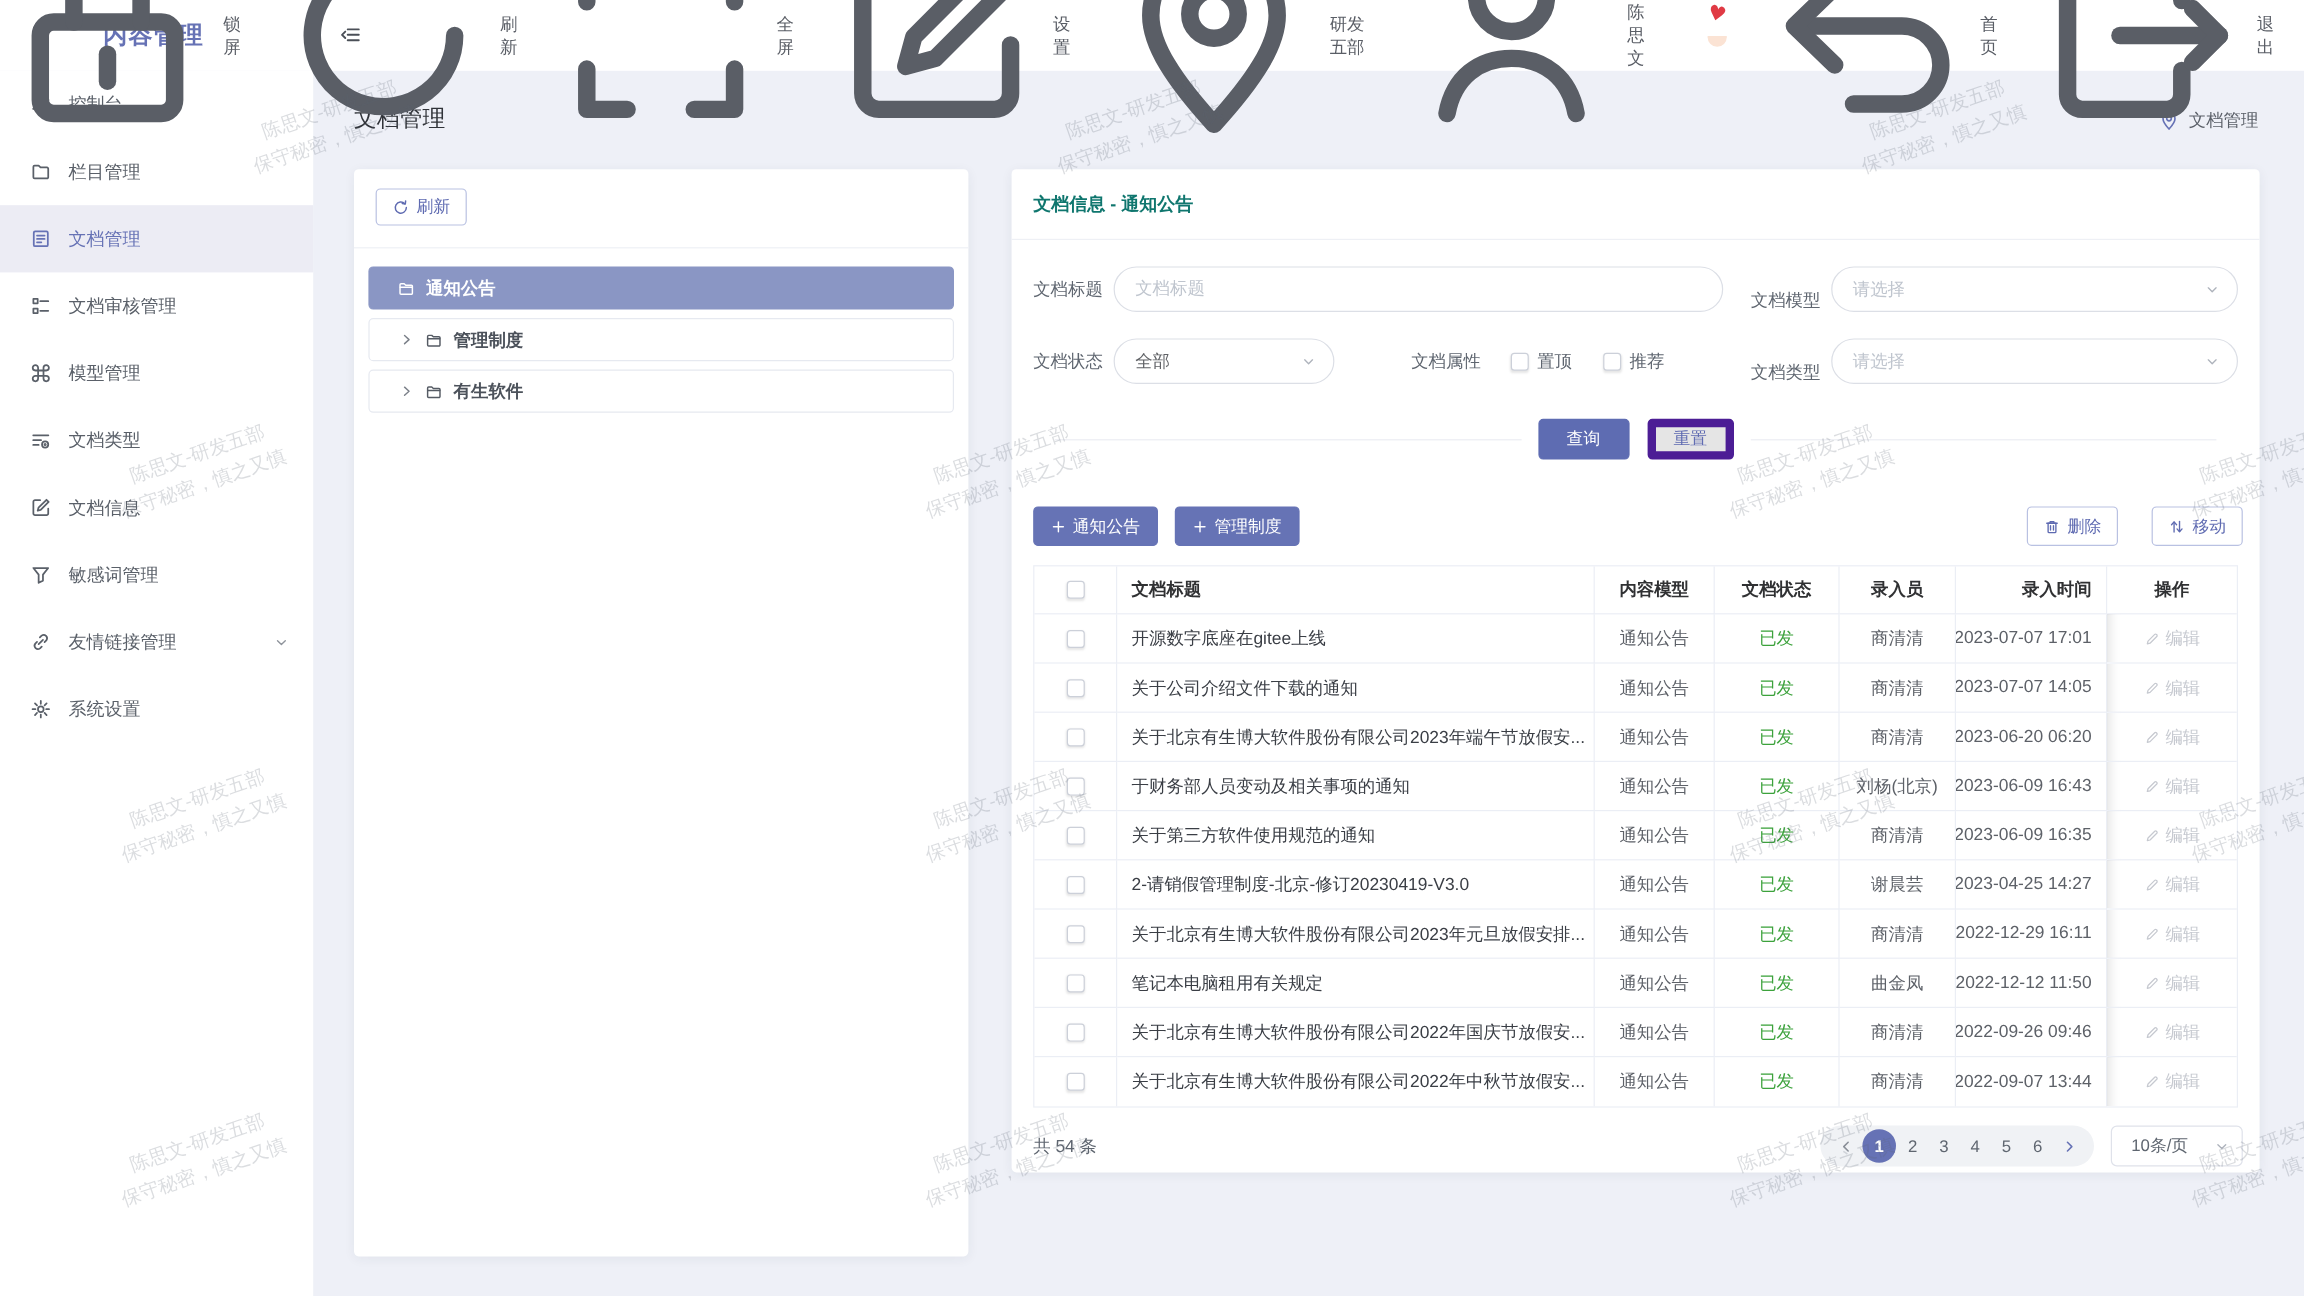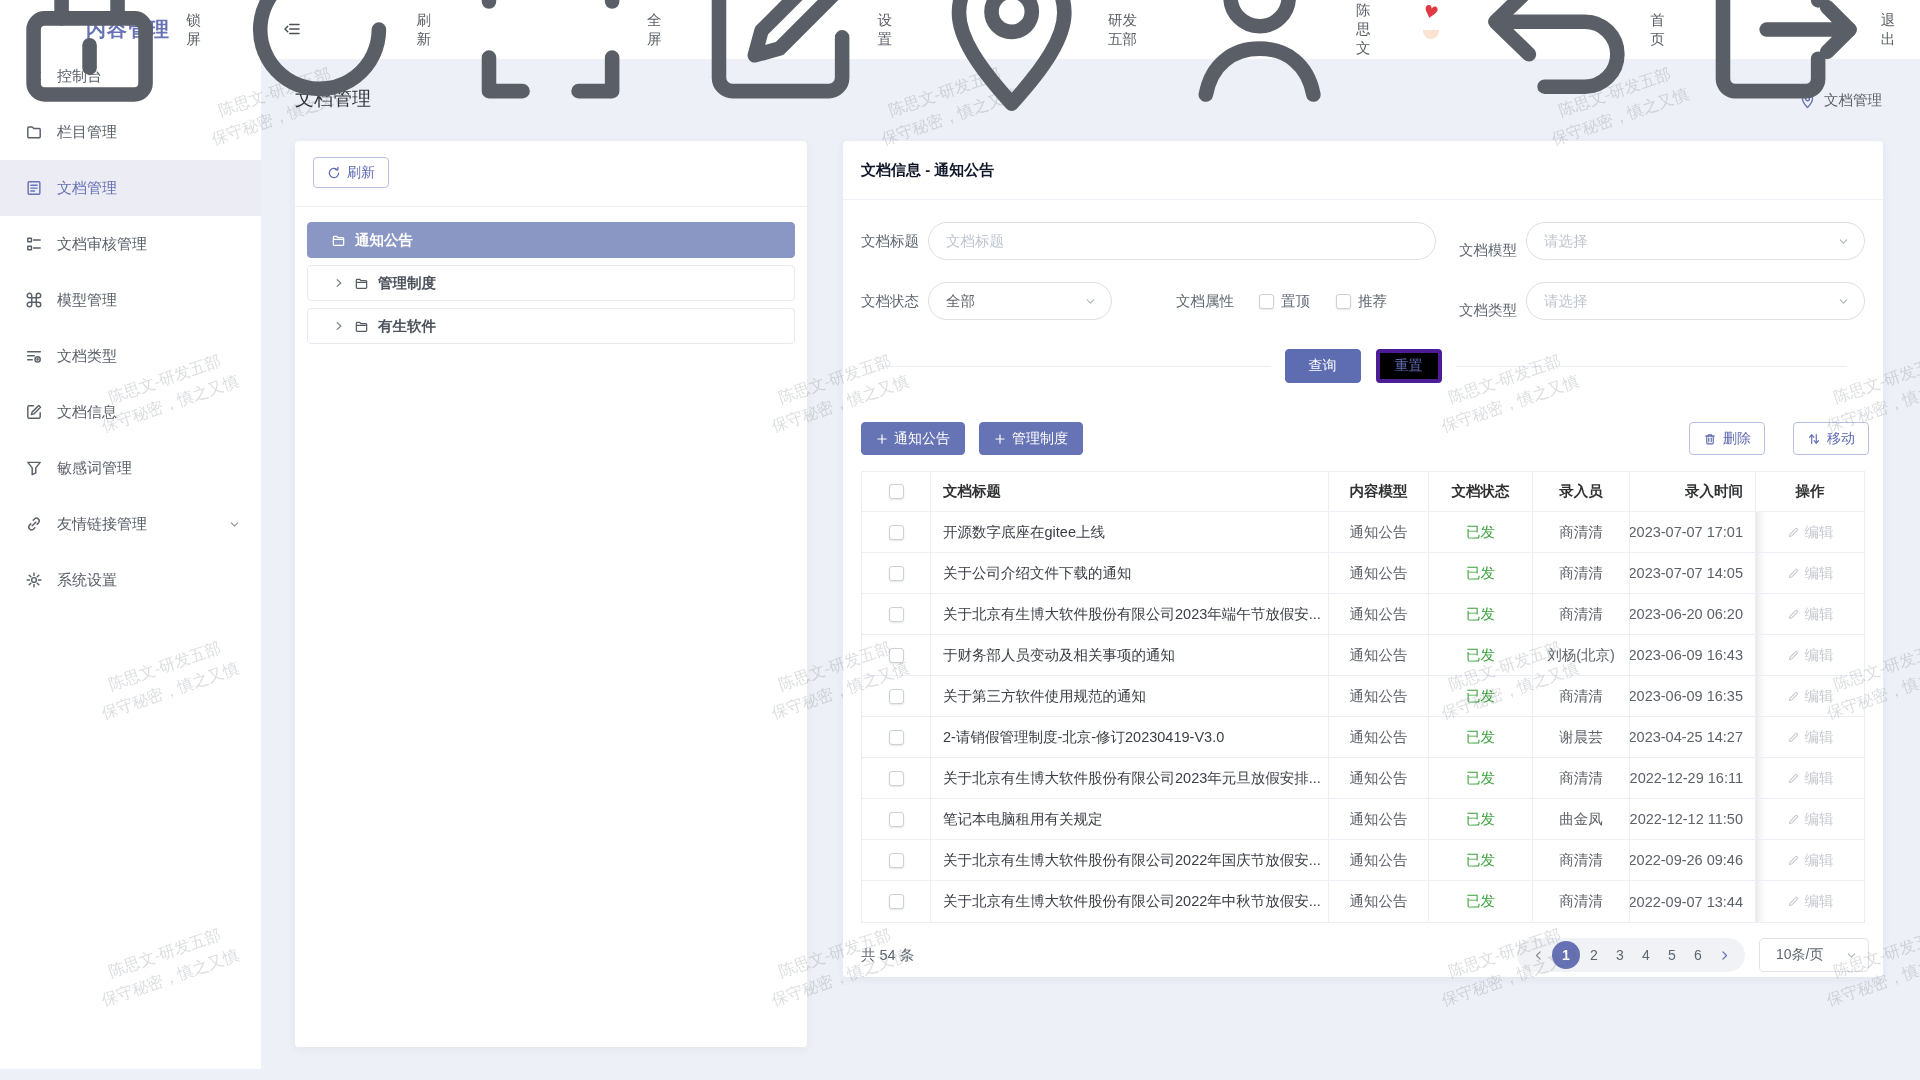--- a/index.html
+++ b/index.html
@@ -19,21 +19,21 @@
   .avatar-wrap{position:relative;width:40px;height:40px;margin:0 2px;}
   .avatar{width:40px;height:40px;border-radius:50%;overflow:hidden;position:relative;
           background:radial-gradient(circle at 50% 66%,#f8cdb6 0 46%,#9fd3ef 47% 100%);}
   .avatar::before{content:"";position:absolute;top:1px;left:3px;right:3px;height:19px;
           border-radius:50% 50% 46% 46%;background:#4a2e26;}
   .avatar::after{content:"";position:absolute;left:12px;top:20px;width:16px;height:9px;border-radius:0 0 9px 9px;background:#fbe3d4;}
   .avatar-heart{position:absolute;top:-6px;right:-3px;color:#e03a44;font-size:17px;line-height:1;
           transform:rotate(14deg);font-family:"DejaVu Sans",sans-serif;}
 
   
-  .sidebar{position:absolute;left:0;top:48px;width:261px;height:1021px;background:#fff;z-index:4;}
+  .sidebar{position:absolute;left:0;top:59px;width:261px;height:1021px;background:#fff;z-index:4;}
   .menu-item{height:56px;display:flex;align-items:center;padding-left:25px;gap:14px;
              font-size:15px;color:#5a6069;cursor:pointer;}
   .menu-item .m-icon{width:18px;height:18px;flex:0 0 18px;}
   .menu-item .m-icon svg{width:18px;height:18px;}
   .menu-item.is-active{background:#ececf4;color:#6672b5;}
   .menu-item .m-chevron{display:none;}
   .menu-item.has-chevron .m-chevron{display:flex;margin-left:auto;margin-right:20px;color:#8f949c;}
 
   
   .page-title{position:absolute;left:295px;top:86px;font-size:19px;color:#303339;z-index:2;}
@@ -55,21 +55,21 @@
   .tree-item{height:36px;margin-bottom:7px;border:1px solid #e6e9f0;border-radius:4px;background:#fff;
              display:flex;align-items:center;padding:0 12px 0 25px;gap:9px;color:#4c525b;font-weight:700;
              font-size:14.5px;cursor:pointer;}
   .tree-item .t-chevron{color:#7b8089;display:flex;}
   .tree-item .t-folder{display:flex;color:#555b64;}
   .tree-item.is-selected{background:#8a96c4;border-color:#8a96c4;color:#fff;padding-left:23px;}
   .tree-item.is-selected .t-folder{color:#fff;}
 
   
   .rc-head{height:59px;display:flex;align-items:center;padding:0 18px;border-bottom:1px solid #eef0f5;
-           font-size:15px;font-weight:700;color:#0f172a;}
+           font-size:15px;font-weight:700;color:#0f766e;}
   .filters{padding:22px 18px 0 18px;}
   .f-row{display:flex;align-items:center;height:38px;margin-bottom:22px;}
   .f-label{width:58px;margin-right:9px;font-size:14.5px;color:#5f6670;white-space:nowrap;}
   .f-input{width:508px;height:38px;border:1px solid #dcdfe6;border-radius:19px;padding:0 17px;
            font-size:14.5px;color:#606266;background:#fff;outline:none;
            font-family:"Liberation Sans","DejaVu Sans",sans-serif;}
   .f-input::placeholder{color:#bfc5ce;}
   .f-select{height:38px;border:1px solid #dcdfe6;border-radius:19px;padding:0 14px 0 17px;background:#fff;
             display:flex;align-items:center;justify-content:space-between;cursor:pointer;font-size:14.5px;}
   .f-select .ph{color:#bfc5ce;}
@@ -80,21 +80,21 @@
   .w-184{width:184px;}
   .attr-label{margin-left:64px;}
   .cb-opt{display:flex;align-items:center;gap:7px;margin-left:16px;cursor:pointer;color:#5f6670;font-size:14.5px;}
   .cb-opt + .cb-opt{margin-left:26px;}
   .checkbox{width:15px;height:15px;border:1px solid #ccd0d9;border-radius:3px;background:#fff;
             box-shadow:0 1px 2px rgba(0,0,0,.10);}
   .filter-actions{position:relative;height:48px;margin-top:12px;display:flex;align-items:center;justify-content:center;}
   .filter-actions::before{content:"";position:absolute;left:18px;right:18px;top:50%;height:1px;background:#ebedf3;}
   .fa-btns{position:relative;background:#fff;padding:0 14px;display:flex;gap:15px;}
   .btn-search{height:34px;padding:0 23px;background:#5e6cb2;border:1px solid #5e6cb2;color:#fff;}
-  .btn-reset{height:34px;padding:0 15px;background:#000000;border:4px solid #4c1d95;color:#5e6ab1;}
+  .btn-reset{height:34px;padding:0 15px;background:#e5e5e5;border:7px solid #4c1d95;color:#5e6ab1;}
 
   .toolbar{display:flex;align-items:center;margin-top:32px;padding:0 14px 0 18px;gap:14px;}
   .tb-right{margin-left:auto;display:flex;gap:28px;}
   .btn-del,.btn-move{height:33px;padding:0 13px;background:#fff;border:1px solid #b9c1e2;color:#5e6ab1;}
 
   
   .dtable{margin:16px 18px 0 18px;width:1004px;border:1px solid #ebeef5;font-size:14.5px;}
   .trow{display:grid;grid-template-columns:69px 398px 100px 104px 97px 126px 1fr;}
   .tcell{display:flex;align-items:center;height:41px;padding:0 12px;border-right:1px solid #ebeef5;
          border-bottom:1px solid #ebeef5;overflow:hidden;white-space:nowrap;color:#5d6168;}

